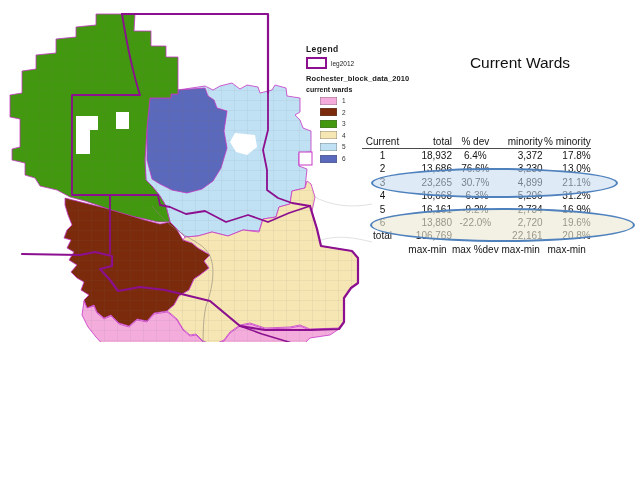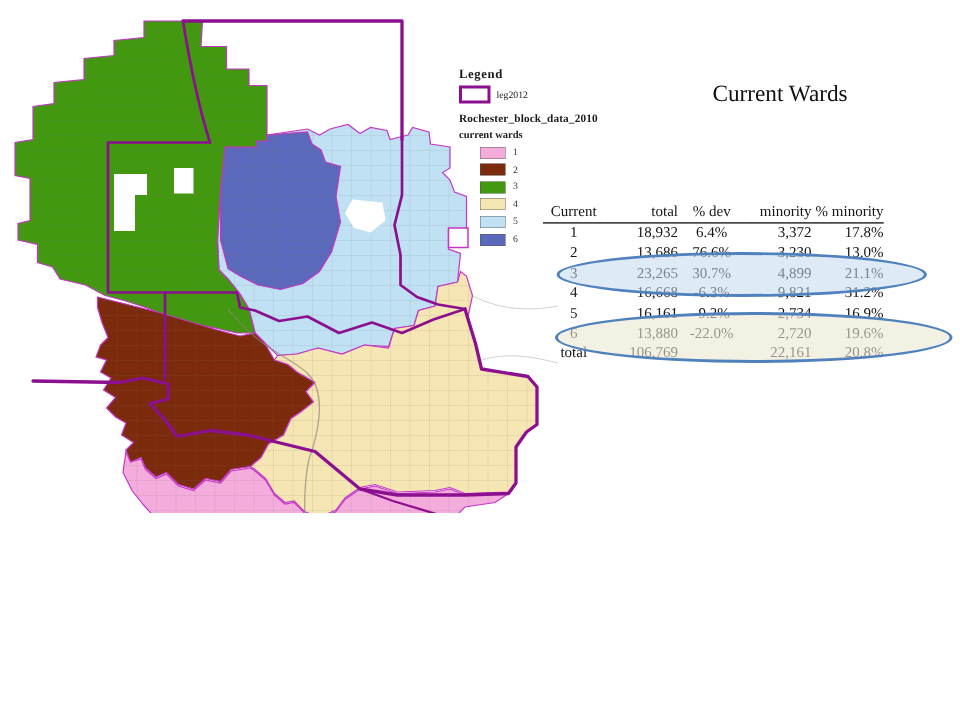--- a/index.html
+++ b/index.html
@@ -1,17 +1,17 @@
 <!DOCTYPE html>
 <html><head>
 <meta charset="utf-8">
 <style>
   html,body{margin:0;padding:0;background:#fff;}
   #slide{position:relative;width:640px;height:342px;background:#fff;overflow:hidden;
-         font-family:Liberation Serif, serif;color:#1a1a1a;}
+         font-family:Liberation Sans, sans-serif;color:#1a1a1a;}
   
   #map-svg{position:absolute;left:0;top:0;}
   
   #legend{position:absolute;left:306px;top:44px;width:120px;}
   .lg-title{font-size:8.5px;font-weight:bold;letter-spacing:.4px;}
   .lg-row{display:flex;align-items:center;margin-top:3px;}
   .lg-bound-swatch{width:17px;height:8px;background:#fff;border:2.4px solid #8B0F8F;}
   .lg-small{font-size:6.5px;margin-left:4px;color:#222;}
   .lg-dataset{font-size:7.5px;font-weight:bold;margin-top:5px;letter-spacing:.1px;}
   .lg-layer{font-size:7px;font-weight:bold;margin-top:3px;}
@@ -183,21 +183,21 @@
         <td class="c1">3</td>
         <td class="c2">23,265</td>
         <td class="c3">30.7%</td>
         <td class="c4">4,899</td>
         <td class="c5">21.1%</td>
       </tr>
       <tr>
         <td class="c1">4</td>
         <td class="c2">16,668</td>
         <td class="c3">-6.3%</td>
-        <td class="c4">9,821</td>
+        <td class="c4">5,206</td>
         <td class="c5">31.2%</td>
       </tr>
       <tr>
         <td class="c1">5</td>
         <td class="c2">16,161</td>
         <td class="c3">-9.2%</td>
         <td class="c4">2,734</td>
         <td class="c5">16.9%</td>
       </tr>
       <tr>
@@ -207,19 +207,26 @@
         <td class="c4">2,720</td>
         <td class="c5">19.6%</td>
       </tr>
       <tr>
         <td class="c1">total</td>
         <td class="c2">106,769</td>
         <td class="c3"></td>
         <td class="c4">22,161</td>
         <td class="c5">20.8%</td>
       </tr>
+      <tr class="centered">
+        <td class="c1"></td>
+        <td class="c2">max-min</td>
+        <td class="c3">max %dev</td>
+        <td class="c4">max-min</td>
+        <td class="c5">max-min</td>
+      </tr>
     </tbody>
   </table>
 
   <div id="hl-blue" class="hl-ellipse"></div>
   <div id="hl-tan" class="hl-ellipse"></div>
 
 </div>
 
 </body></html>

